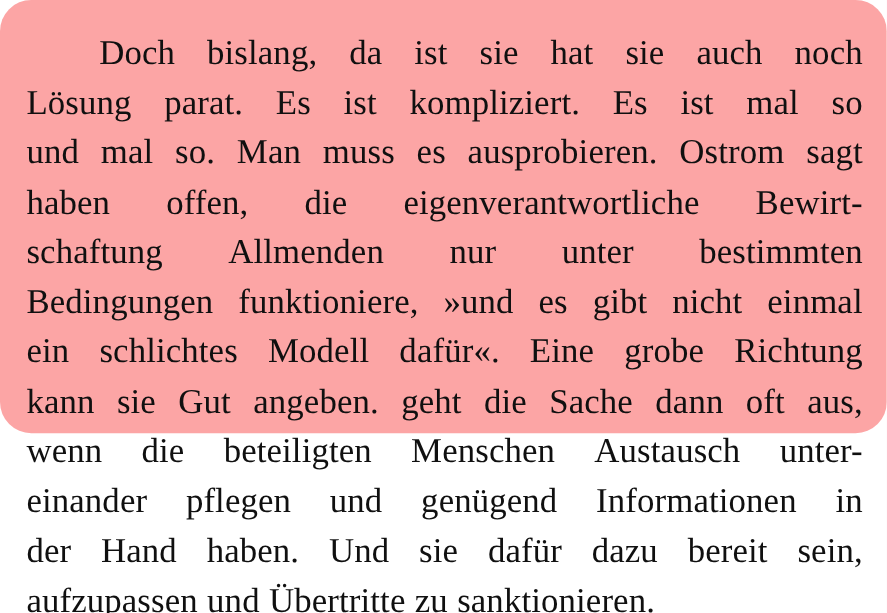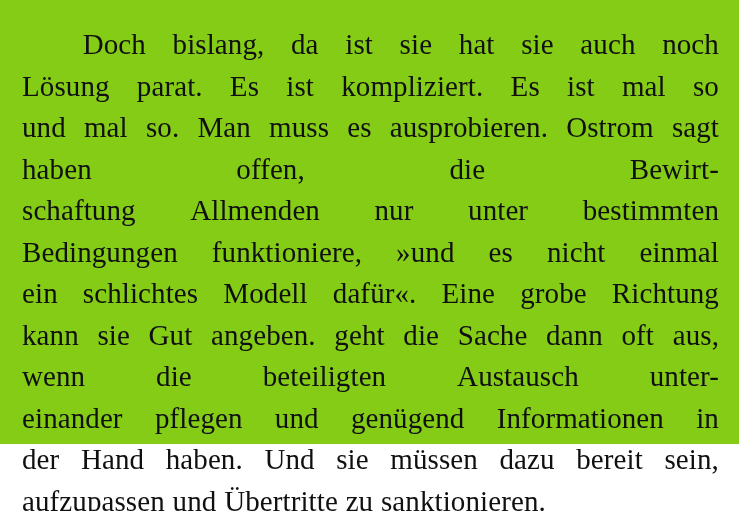--- a/index.html
+++ b/index.html
@@ -9,24 +9,25 @@
   }
   body {
     width: 739px;
     height: 511px;
     overflow: hidden;
     font-family: "Liberation Serif", "DejaVu Serif", serif;
   }
   .page {
     box-sizing: border-box;
     width: 739px;
-    height: 444px;
-    background: #84cc16;
+    height: 361px;
+    background: #fca5a5;
     padding: 24px 20px 18px 22px;
     position: relative;
+    border-radius: 26px;
   }
   .body-text {
     font-family: "Liberation Serif", "DejaVu Serif", serif;
     font-size: 29px;
     line-height: 41.5px;
     color: #101010;
     text-align: justify;
     text-justify: inter-word;
     letter-spacing: 0.1px;
     word-spacing: 0.4px;
@@ -90,34 +91,36 @@
         <span class="w">muss</span>
         <span class="w">es</span>
         <span class="w">ausprobieren.</span>
         <span class="w">Ostrom</span>
         <span class="w">sagt</span>
       </span>
       <span class="line justified">
         <span class="w">haben</span>
         <span class="w">offen,</span>
         <span class="w">die</span>
+        <span class="w">eigenverantwortliche</span>
         <span class="w">Bewirt-</span>
       </span>
       <span class="line justified">
         <span class="w">schaftung</span>
         <span class="w">Allmenden</span>
         <span class="w">nur</span>
         <span class="w">unter</span>
         <span class="w">bestimmten</span>
       </span>
       <span class="line justified">
         <span class="w">Bedingungen</span>
         <span class="w">funktioniere,</span>
         <span class="w">»und</span>
         <span class="w">es</span>
+        <span class="w">gibt</span>
         <span class="w">nicht</span>
         <span class="w">einmal</span>
       </span>
       <span class="line justified">
         <span class="w">ein</span>
         <span class="w">schlichtes</span>
         <span class="w">Modell</span>
         <span class="w">dafür«.</span>
         <span class="w">Eine</span>
         <span class="w">grobe</span>
@@ -132,37 +135,38 @@
         <span class="w">die</span>
         <span class="w">Sache</span>
         <span class="w">dann</span>
         <span class="w">oft</span>
         <span class="w">aus,</span>
       </span>
       <span class="line justified">
         <span class="w">wenn</span>
         <span class="w">die</span>
         <span class="w">beteiligten</span>
+        <span class="w">Menschen</span>
         <span class="w">Austausch</span>
         <span class="w">unter-</span>
       </span>
       <span class="line justified">
         <span class="w">einander</span>
         <span class="w">pflegen</span>
         <span class="w">und</span>
         <span class="w">genügend</span>
         <span class="w">Informationen</span>
         <span class="w">in</span>
       </span>
       <span class="line justified">
         <span class="w">der</span>
         <span class="w">Hand</span>
         <span class="w">haben.</span>
         <span class="w">Und</span>
         <span class="w">sie</span>
-        <span class="w">müssen</span>
+        <span class="w">dafür</span>
         <span class="w">dazu</span>
         <span class="w">bereit</span>
         <span class="w">sein,</span>
       </span>
       <span class="line last"><span class="w">aufzupassen</span> <span class="w">und</span> <span class="w">Übertritte</span> <span class="w">zu</span> <span class="w">sanktionieren.</span></span>
     </div>
 </div>
 
 </body></html>

